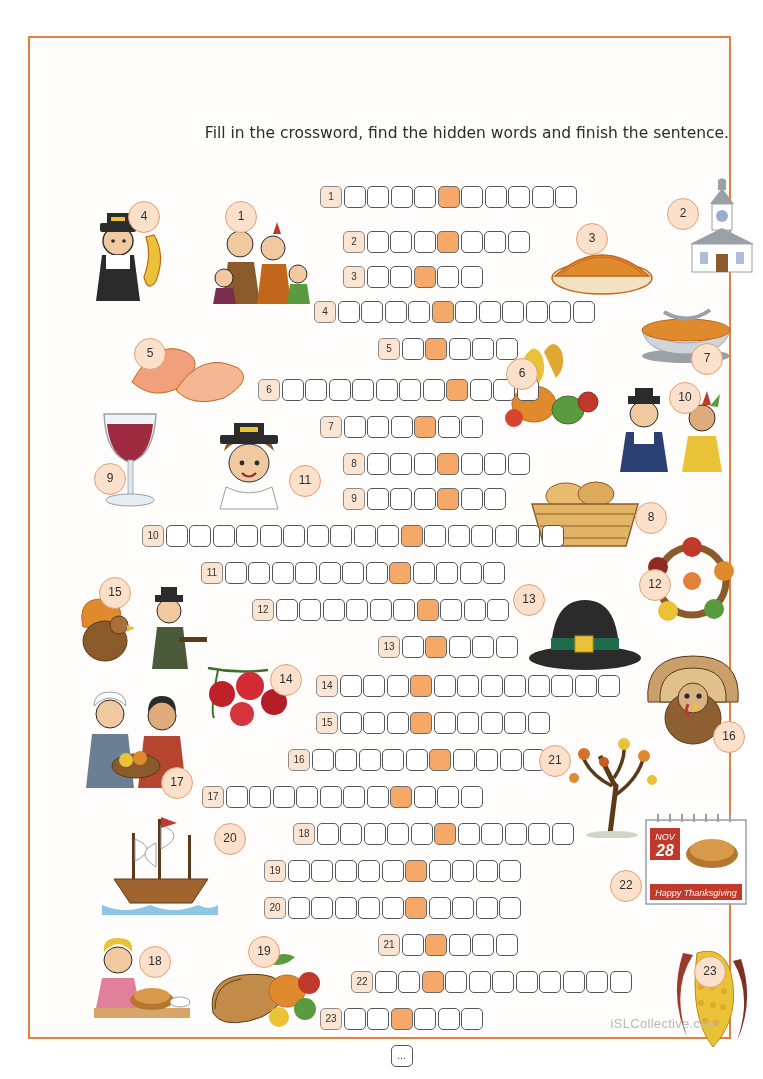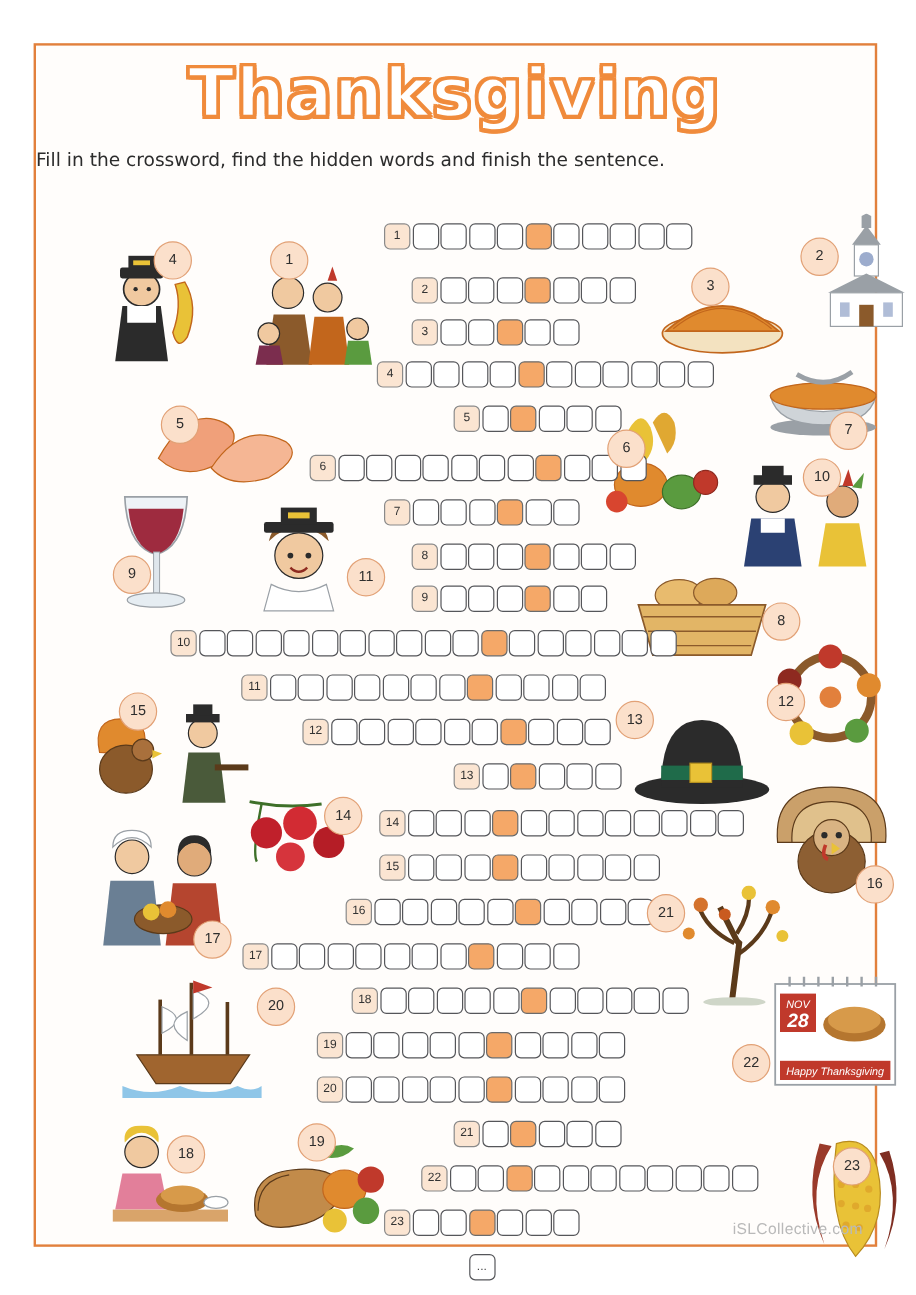--- a/index.html
+++ b/index.html
@@ -30,21 +30,21 @@
     -webkit-text-stroke:2px #f08b3c;
     text-shadow:
        2px 0 0 #f08b3c, -2px 0 0 #f08b3c,
        0 2px 0 #f08b3c, 0 -2px 0 #f08b3c,
        2px 2px 0 #f08b3c, -2px -2px 0 #f08b3c,
        2px -2px 0 #f08b3c, -2px 2px 0 #f08b3c;
   }
   .subtitle{
     position:absolute;
     left:0;top:86px;width:100%;
-    text-align:left;
+    text-align:right;
     font-family:"DejaVu Sans", sans-serif;
     font-size:15.5px;
     color:#2c2c2c;
   }
   
   .cw{
     position:absolute;
     left:0;top:0;width:100%;height:100%;
   }
   .row{
@@ -106,21 +106,20 @@
     color:#b9b9b9;
     font-family:"Liberation Sans",sans-serif;
     letter-spacing:.3px;
   }
 </style>
 </head>
 <body>
 
 <div class="page">
 
-  <div class="title">Thanksgiving</div>
   <div class="subtitle">Fill in the crossword, find the hidden words and finish the sentence.</div>
 
   <div id="art">
       <div class="pic" style="left: 46px; top: 175px;">
         <svg width="110" height="95" viewBox="0 0 110 95">
         <ellipse cx="42" cy="28" rx="15" ry="14" fill="#f0c9a0" stroke="#2b2b2b" stroke-width="1.4"></ellipse>
         <rect x="24" y="10" width="36" height="9" rx="2" fill="#2b2b2b"></rect>
         <rect x="31" y="0" width="22" height="12" fill="#2b2b2b"></rect>
         <rect x="35" y="4" width="14" height="4" fill="#e9c237"></rect>
         <path d="M26 42 L58 42 L64 88 L20 88 Z" fill="#2b2b2b"></path>

